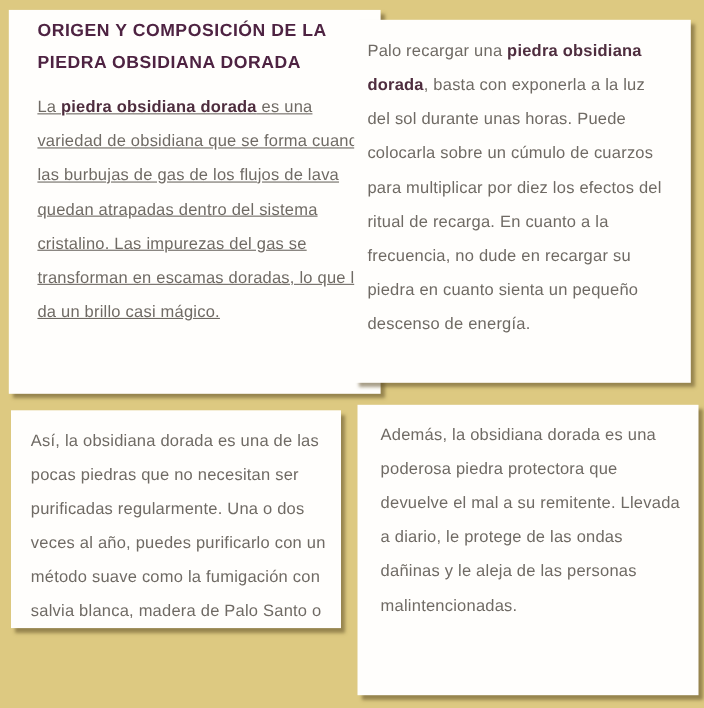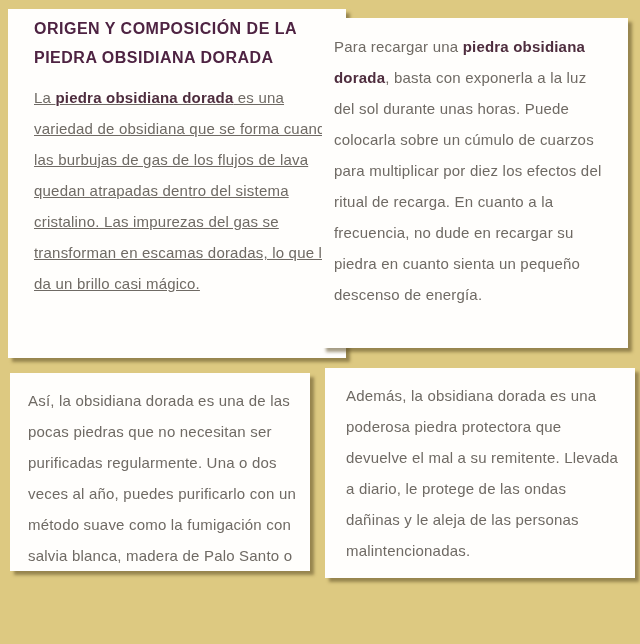--- a/index.html
+++ b/index.html
@@ -54,36 +54,36 @@
     width: 306px; height: 330px;
     padding: 13px 20px 0 12px;
   }
   #card-purification {
     left: 10px; top: 373px;
     width: 300px; height: 198px;
     padding: 12px 10px 0 18px;
   }
   #card-protection {
     left: 325px; top: 368px;
-    width: 310px; height: 210px;
+    width: 310px; height: 264px;
     padding: 12px 12px 0 21px;
   }
 </style>
 </head>
 <body>
 
 <div class="page">
 
   <article class="card" id="card-origin">
     <h1 class="card-title">ORIGEN Y COMPOSICIÓN DE LA PIEDRA OBSIDIANA DORADA</h1>
     <p class="card-text"><span>La </span><strong>piedra obsidiana dorada</strong><span> es una variedad de obsidiana que se forma cuando las burbujas de gas de los flujos de lava quedan atrapadas dentro del sistema cristalino. Las impurezas del gas se transforman en escamas doradas, lo que le da un brillo casi mágico.</span></p>
   </article>
 
   <article class="card" id="card-recharge">
-    <p class="card-text"><span>Para recargar una </span><strong>piedra obsidiana dorada</strong><span>, basta con exponerla a la luz del sol durante unas horas. Puede colocarla sobre un cúmulo de cuarzos para multiplicar por diez los efectos del ritual de recarga. En cuanto a la frecuencia, no dude en recargar su piedra en cuanto sienta un pequeño descenso de energía.</span></p>
+    <p class="card-text"><span>Palo recargar una </span><strong>piedra obsidiana dorada</strong><span>, basta con exponerla a la luz del sol durante unas horas. Puede colocarla sobre un cúmulo de cuarzos para multiplicar por diez los efectos del ritual de recarga. En cuanto a la frecuencia, no dude en recargar su piedra en cuanto sienta un pequeño descenso de energía.</span></p>
   </article>
 
   <article class="card" id="card-purification">
     <p class="card-text"><span>Así, la obsidiana dorada es una de las pocas piedras que no necesitan ser purificadas regularmente. Una o dos veces al año, puedes purificarlo con un método suave como la fumigación con salvia blanca, madera de Palo Santo o incienso.</span></p>
   </article>
 
   <article class="card" id="card-protection">
     <p class="card-text"><span>Además, la obsidiana dorada es una poderosa piedra protectora que devuelve el mal a su remitente. Llevada a diario, le protege de las ondas dañinas y le aleja de las personas malintencionadas.</span></p>
   </article>
 

